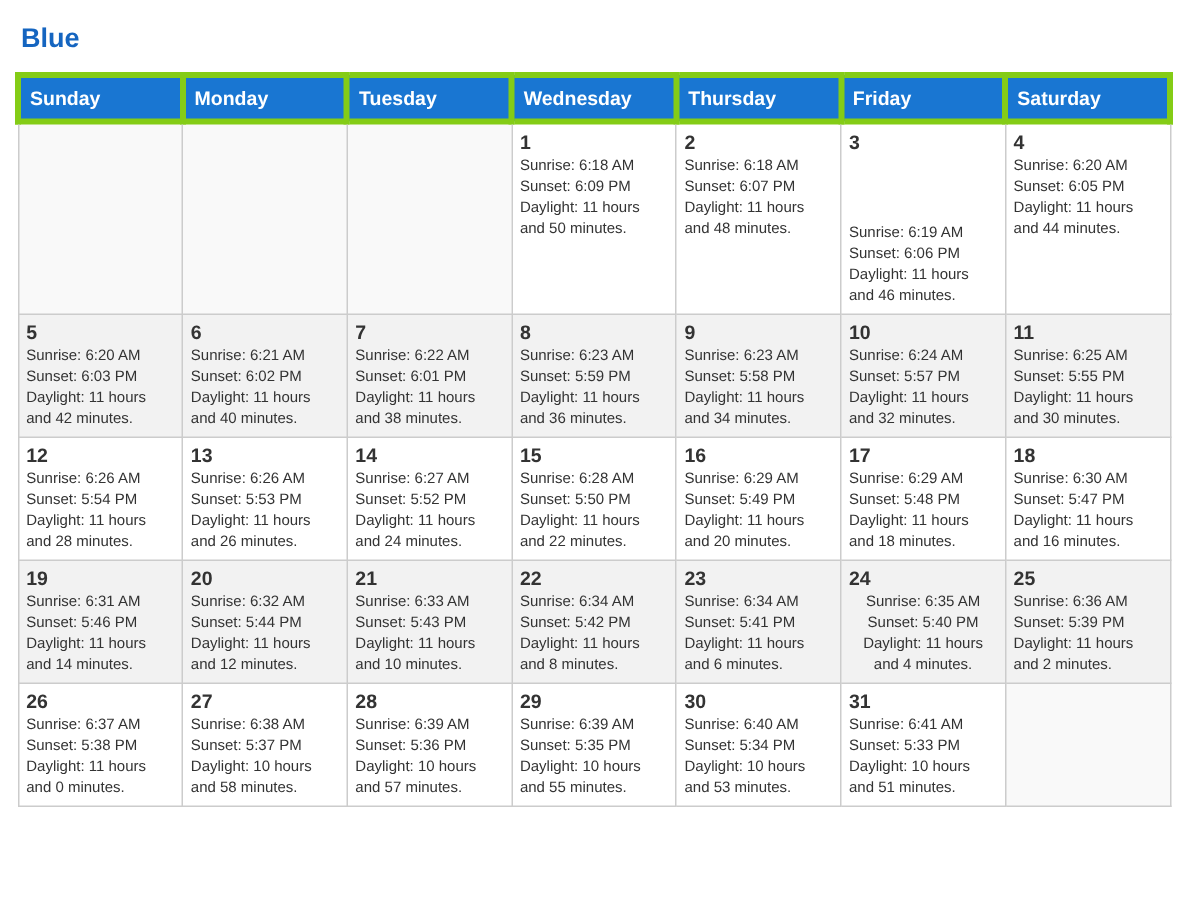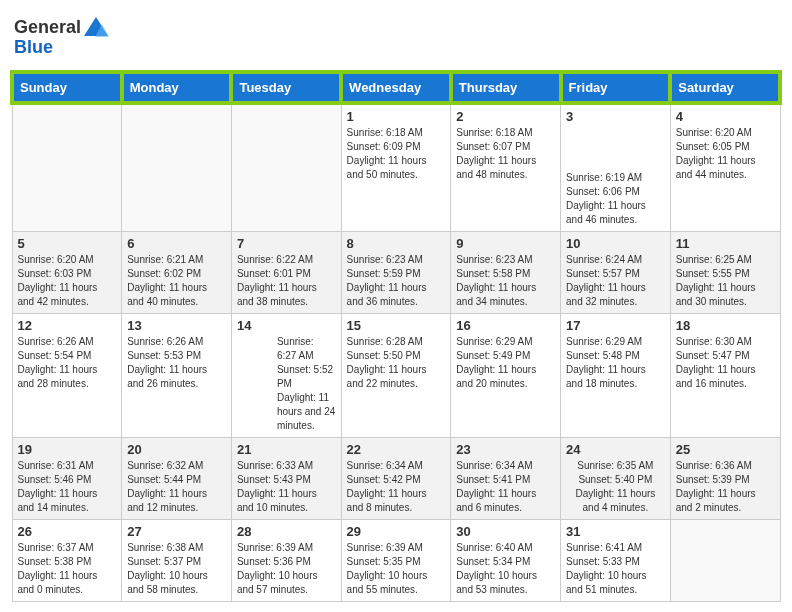--- a/index.html
+++ b/index.html
@@ -73,27 +73,20 @@
     .row-shaded td {
       background: #f2f2f2;
     }
   </style>
 </head>
 <body>
 
 <div class="header">
   <div class="logo">
   <div style="display:flex;flex-direction:column;line-height:1">
-    <div style="display:flex;align-items:center;">
-      <span style="font-size:18px;font-weight:bold;color:#333;">General</span>
-      <svg width="26" height="22" viewBox="0 0 26 22" style="margin-left:2px;">
-        <polygon points="13,1 25,20 1,20" fill="#1976d2"></polygon>
-        <polygon points="19,8 26,21 12,21" fill="#64b5f6" opacity="0.6"></polygon>
-      </svg>
-    </div>
     <span style="font-size:18px;font-weight:bold;color:#1565c0;">Blue</span>
   </div>
 </div>
   <div class="title-area">
     <div class="month-title"></div>
     <div class="location"></div>
   </div>
 </div>
 
 <table class="calendar">
@@ -190,21 +183,21 @@
 Daylight: 11 hours and 28 minutes.</div>
         </td>
         <td>
           <div class="day-number">13</div>
           <div class="day-info" style="white-space: pre-line;">Sunrise: 6:26 AM
 Sunset: 5:53 PM
 Daylight: 11 hours and 26 minutes.</div>
         </td>
         <td>
           <div class="day-number">14</div>
-          <div class="day-info" style="white-space: pre-line; margin-left: 40px;">Sunrise: 6:27 AM
+          <div class="day-info" style="white-space: pre-line;">Sunrise: 6:27 AM
 Sunset: 5:52 PM
 Daylight: 11 hours and 24 minutes.</div>
         </td>
         <td>
           <div class="day-number">15</div>
           <div class="day-info" style="white-space: pre-line;">Sunrise: 6:28 AM
 Sunset: 5:50 PM
 Daylight: 11 hours and 22 minutes.</div>
         </td>
         <td>

